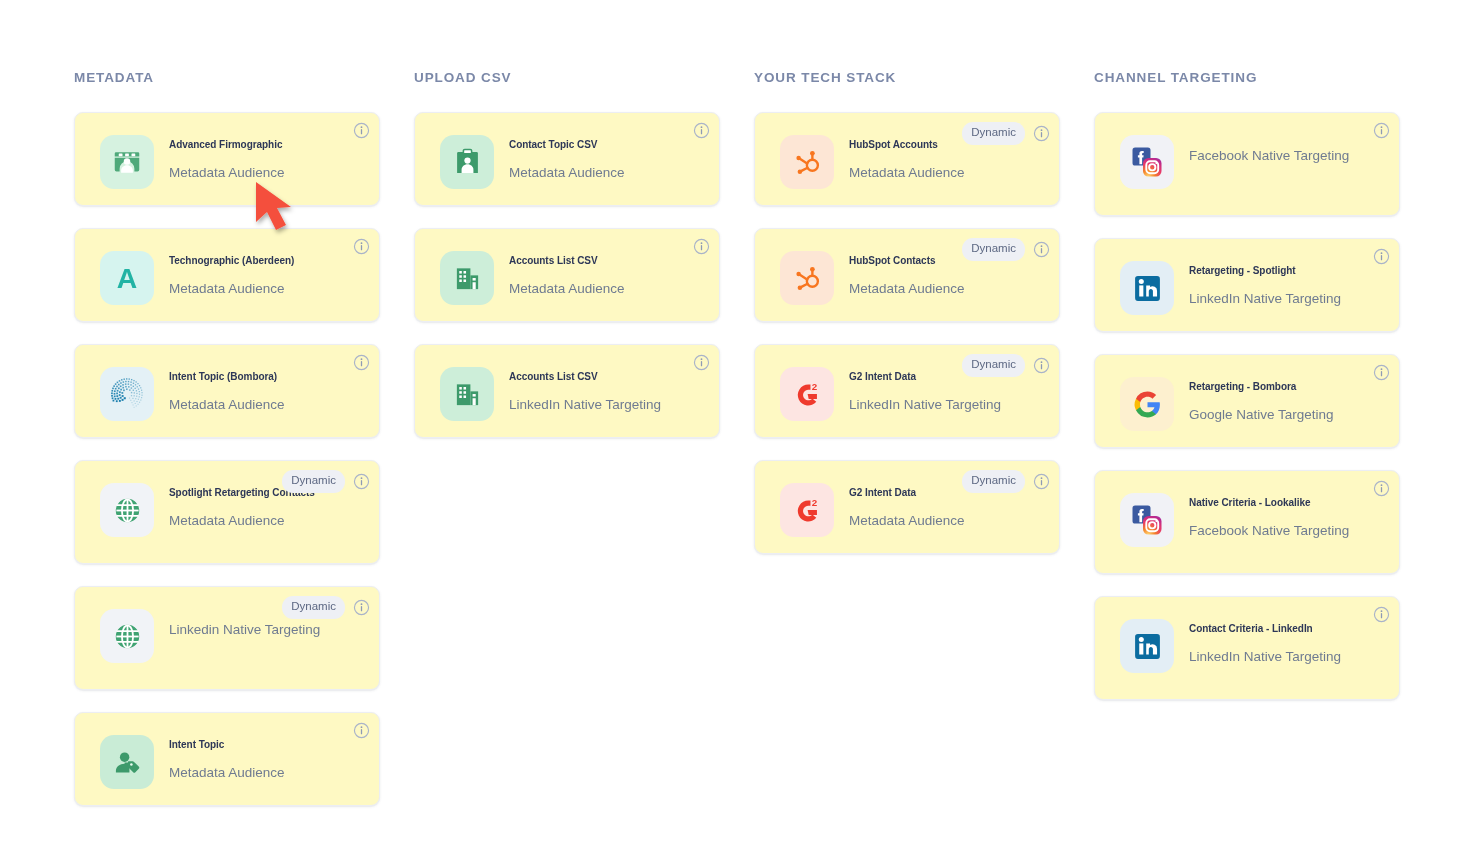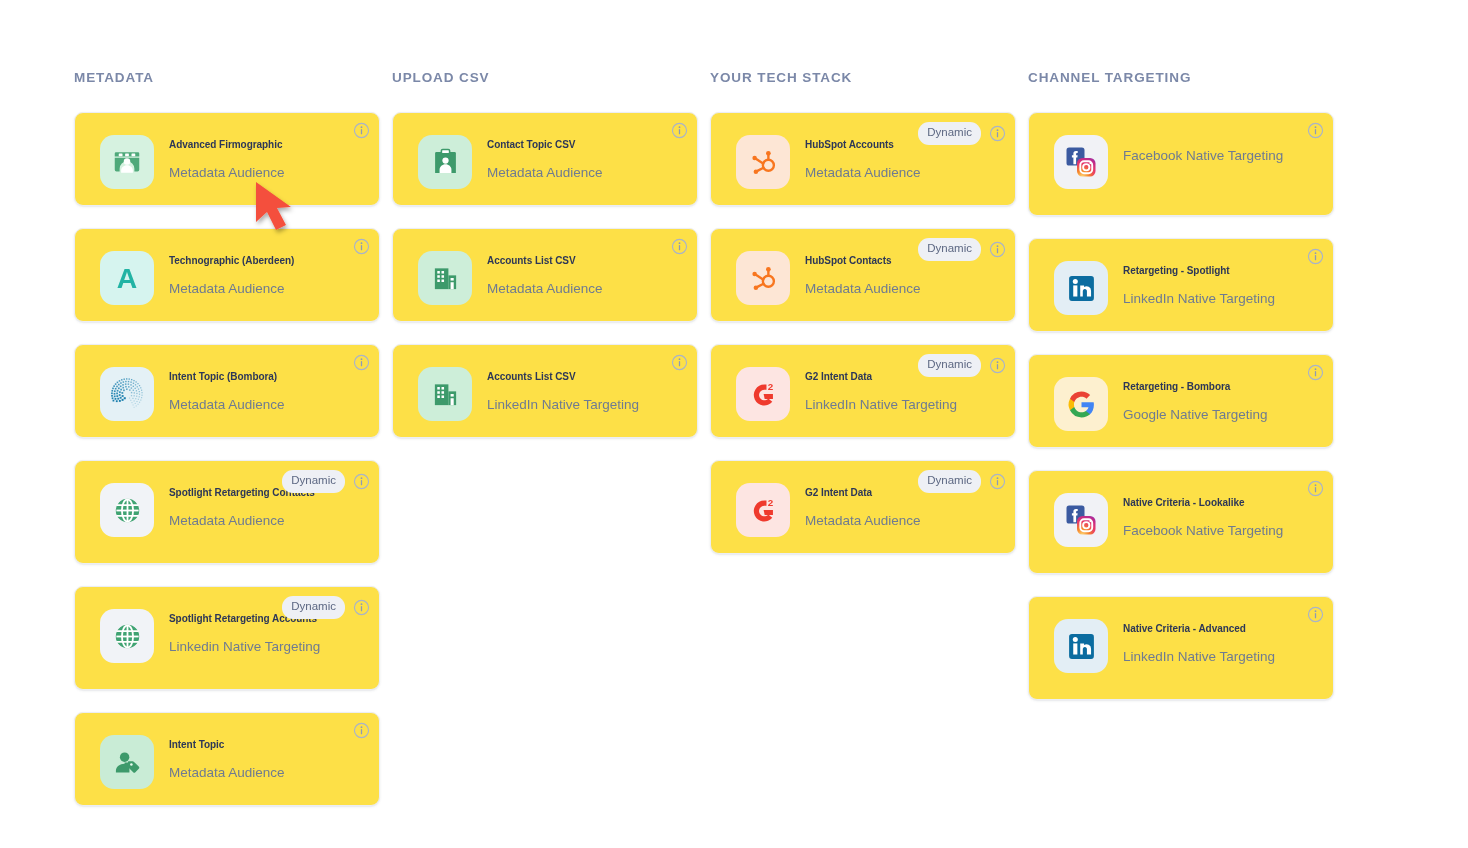--- a/index.html
+++ b/index.html
@@ -11,41 +11,41 @@
     font-family: "Liberation Sans", sans-serif;
     overflow: hidden;
   }
 
   .board {
     position: relative;
     width: 1468px;
     height: 848px;
     padding: 70px 0 0 74px;
     display: flex;
-    gap: 12px;
+    gap: 34px;
   }
 
   .column { width: 306px; flex: 0 0 306px; }
 
   .col-header {
     font-size: 13.5px;
     font-weight: bold;
     letter-spacing: 0.9px;
     color: #7b88a8;
     text-transform: uppercase;
     margin-bottom: 26px;
     height: 16px;
     line-height: 16px;
   }
 
   .card {
     position: relative;
     width: 306px;
     min-height: 94px;
-    background: #fde047;
+    background: #fef9c3;
     border: 1px solid #eceef3;
     border-radius: 9px;
     box-shadow: 0 1px 3px rgba(33,43,70,0.07), 0 1px 1px rgba(33,43,70,0.04);
     margin-bottom: 22px;
     padding: 16px 16px 16px 25px;
     display: flex;
     align-items: flex-start;
     gap: 15px;
   }
 
@@ -323,21 +323,20 @@
         <circle cx="12" cy="12" r="9.2" fill="#3fa372"></circle>
         <g stroke="#fff" stroke-width="1.5" fill="none">
           <path d="M12 2.8v18.4"></path>
           <path d="M2.8 12h18.4"></path>
           <path d="M2.8 7.6h18.4M2.8 16.4h18.4"></path>
           <ellipse cx="12" cy="12" rx="4.6" ry="9.2"></ellipse>
         </g>
       </svg>
         </div>
         <div class="card-text">
-          <div class="card-title">Spotlight Retargeting Accounts</div>
           <div class="card-sub">Linkedin Native Targeting</div>
         </div>
       </div>
       <div class="card">
         <div class="card-corner">
           <span>
             <svg class="info-icon" viewBox="0 0 20 20">
     <circle cx="10" cy="10" r="8.3" fill="none" stroke="#a9b3c9" stroke-width="1.35"></circle>
     <circle cx="10" cy="6.1" r="1.05" fill="#8e9ab4"></circle>
     <rect x="9.25" y="8.3" width="1.5" height="6.1" rx="0.72" fill="#8e9ab4"></rect>
@@ -677,21 +676,21 @@
         </div>
         <div class="icon-tile" style="background: rgb(227, 238, 245);">
           <svg width="31" height="31" viewBox="0 0 24 24">
         <rect x="2.4" y="2.4" width="19.2" height="19.2" rx="2.2" fill="#0b6ca0"></rect>
         <rect x="5.6" y="9.6" width="3.2" height="8.6" fill="#fff"></rect>
         <circle cx="7.2" cy="6.6" r="1.95" fill="#fff"></circle>
         <path d="M11 9.6h3v1.3a3.4 3.4 0 0 1 5.4 2.8v4.5h-3.2v-4c0-1.1-.6-1.8-1.6-1.8s-1.6.8-1.6 1.9v3.9H11z" fill="#fff"></path>
       </svg>
         </div>
         <div class="card-text">
-          <div class="card-title">Native Criteria - Advanced</div>
+          <div class="card-title">Contact Criteria - LinkedIn</div>
           <div class="card-sub">LinkedIn Native Targeting</div>
         </div>
       </div>
     </div>
   </div>
 
 <svg class="cursor-arrow" viewBox="0 0 70 60">
   <defs>
     <filter id="curshadow" x="-50%" y="-50%" width="220%" height="220%">
       <feDropShadow dx="1.5" dy="3" stdDeviation="2.2" flood-color="#000" flood-opacity="0.32"></feDropShadow>

